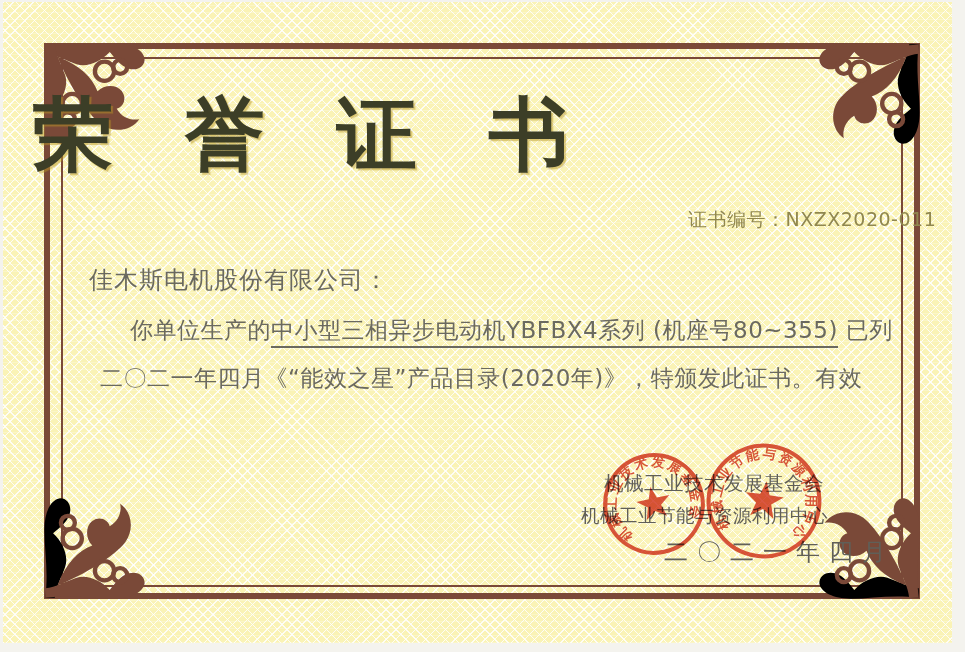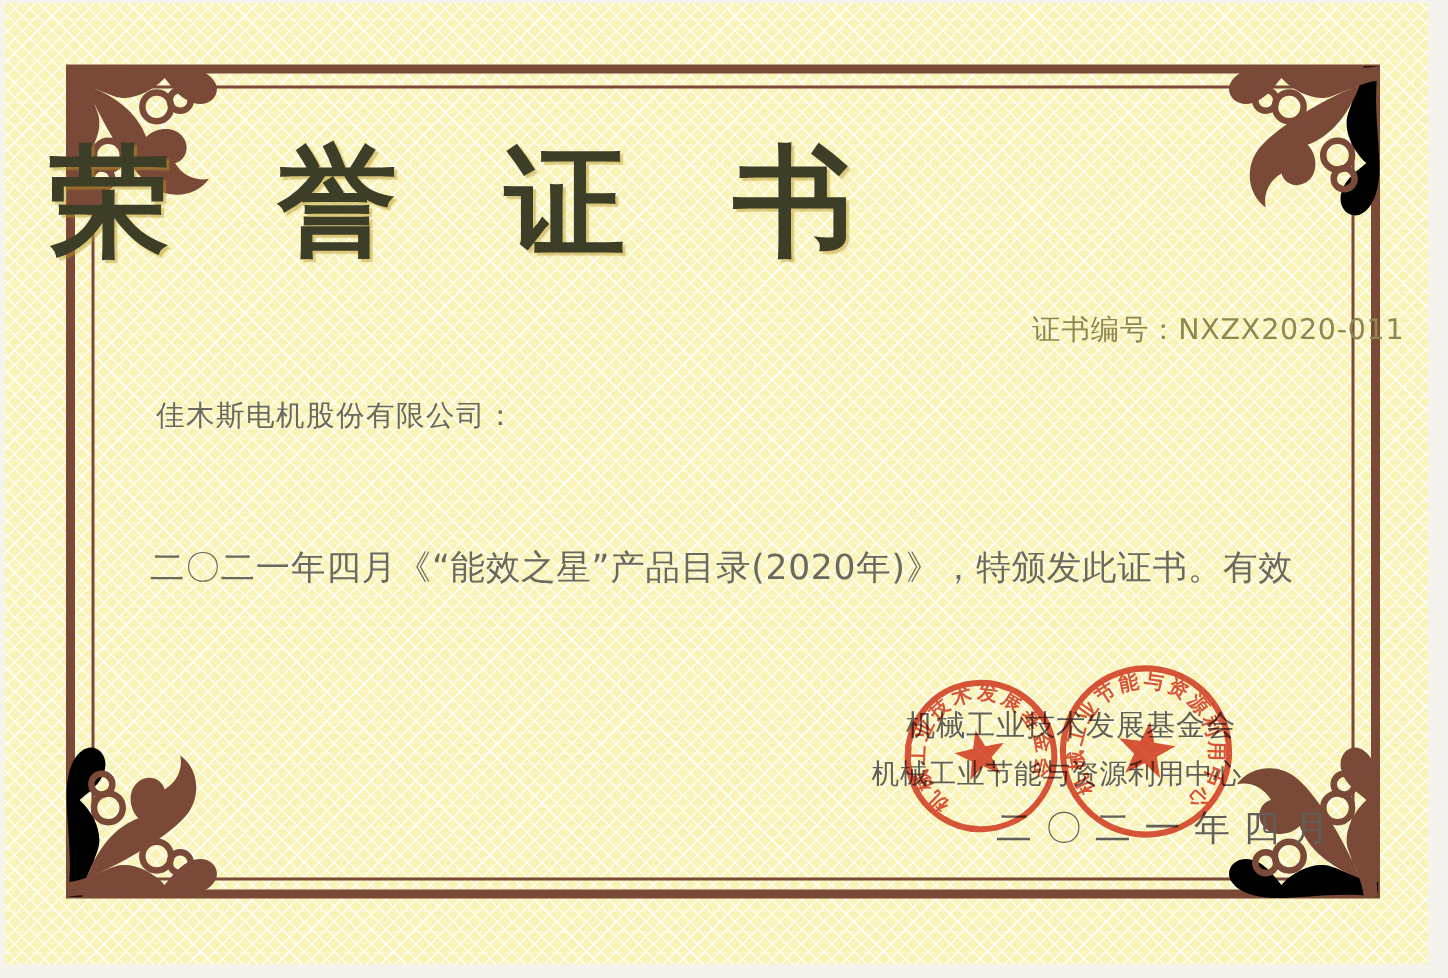--- a/index.html
+++ b/index.html
@@ -40,22 +40,22 @@
     font-weight:bold;font-size:80px;line-height:1.1;
     letter-spacing:22px;padding-left:30px;
     color:#3c3e27;
     text-shadow:2px 2px 1px rgba(186,152,38,.5);
   }
   .cert-number{
     position:absolute;left:685px;top:205px;
     font-size:19px;letter-spacing:.5px;color:#90874f;white-space:nowrap;
   }
   .recipient{
-    position:absolute;left:101px;top:262px;
-    font-size:19px;color:#6a6960;letter-spacing:1px;white-space:nowrap;text-align:right;
+    position:absolute;left:86px;top:262px;
+    font-size:24px;color:#6a6960;letter-spacing:1px;white-space:nowrap;text-align:right;
   }
   .body-line{
     position:absolute;font-size:23px;color:#6a6960;letter-spacing:.5px;white-space:nowrap;
   }
   .body-line.l1{left:127px;top:313px;}
   .body-line.l2{left:97px;top:361px;}
   .body-line.l3{left:97px;top:405px;}
   .underlined{
     border-bottom:2px solid #6a6960;padding-bottom:3px;
   }
@@ -145,20 +145,21 @@
         </g>
       </svg>
   </div>
 
   <div class="title">荣 誉 证 书</div>
 
   <div class="cert-number"><span>证书编号：</span><span>NXZX2020-011</span></div>
 
   <div class="recipient">佳木斯电机股份有限公司：</div>
 
+  <div class="body-line l1"><span>你单位生产的</span><span class="underlined">中小型三相异步电动机YBFBX4系列 (机座号80~355)</span><span> 已列</span></div>
   <div class="body-line l2">二〇二一年四月《“能效之星”产品目录(2020年)》，特颁发此证书。有效</div>
 
   <div class="issuer-line issuer-1">机械工业技术发展基金会</div>
   <div class="issuer-line issuer-2">机械工业节能与资源利用中心</div>
   <div class="date-line">二〇二一年四月</div>
 
   <div class="seal seal-left">
     <svg viewBox="0 0 130 130" aria-hidden="true">
       <g transform="rotate(-12 65 65)">
         <circle cx="65" cy="65" r="61" fill="none" stroke="#d5402b" stroke-width="5"></circle>

